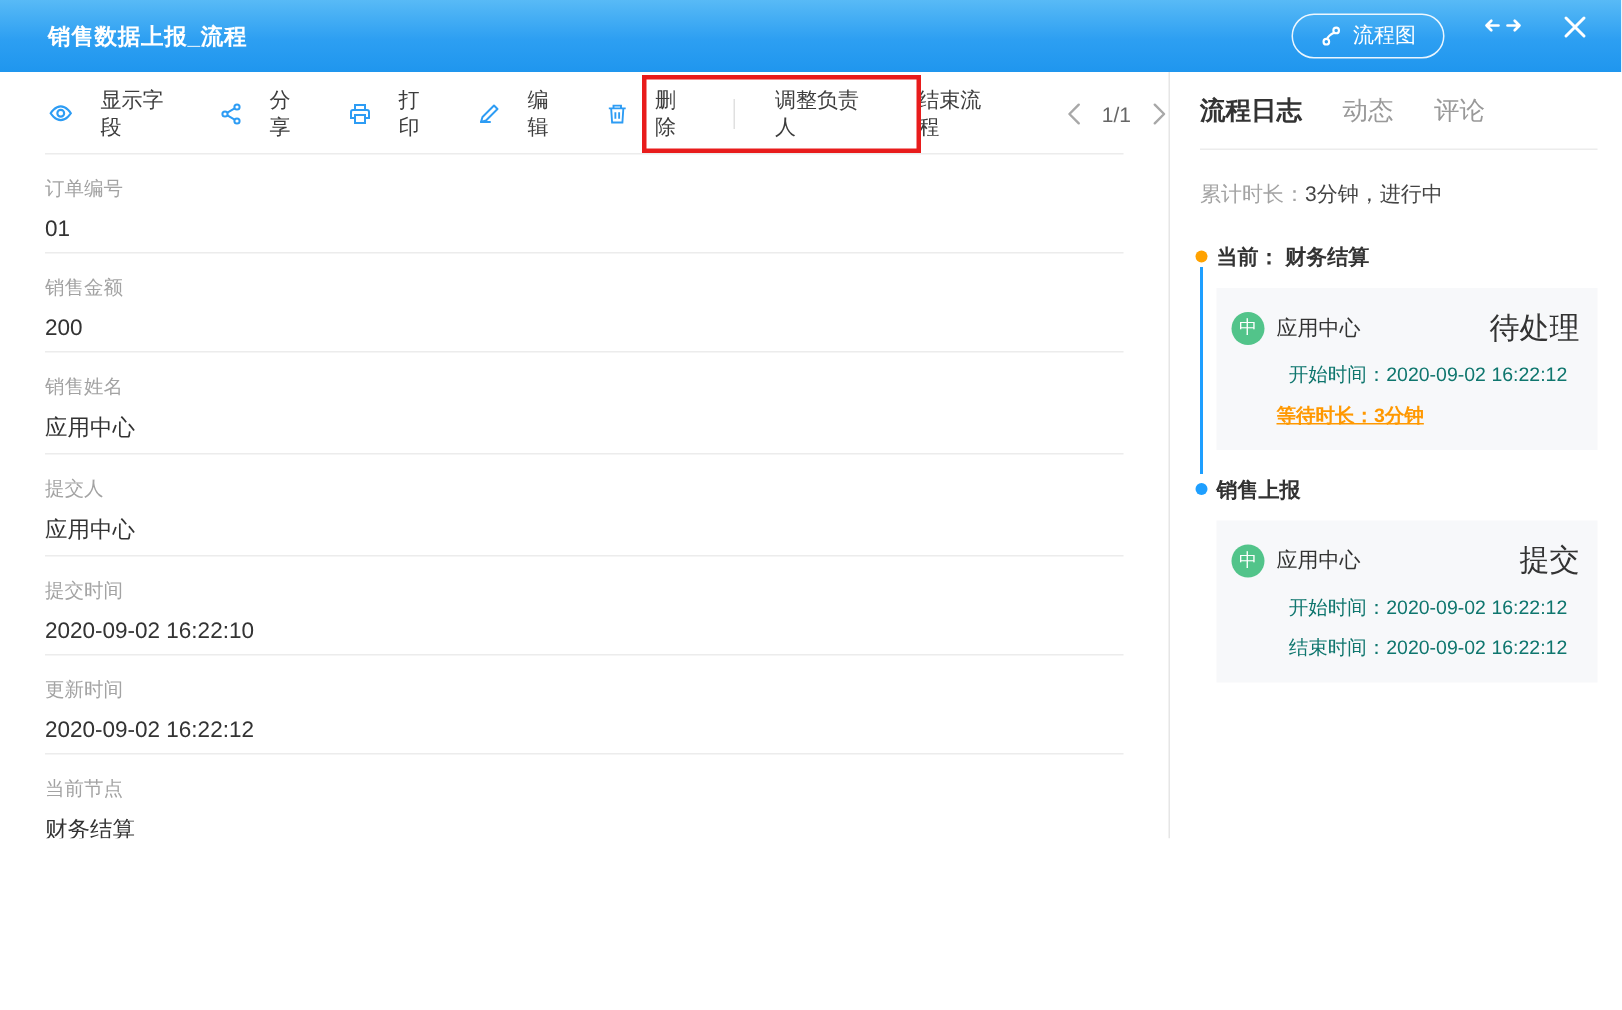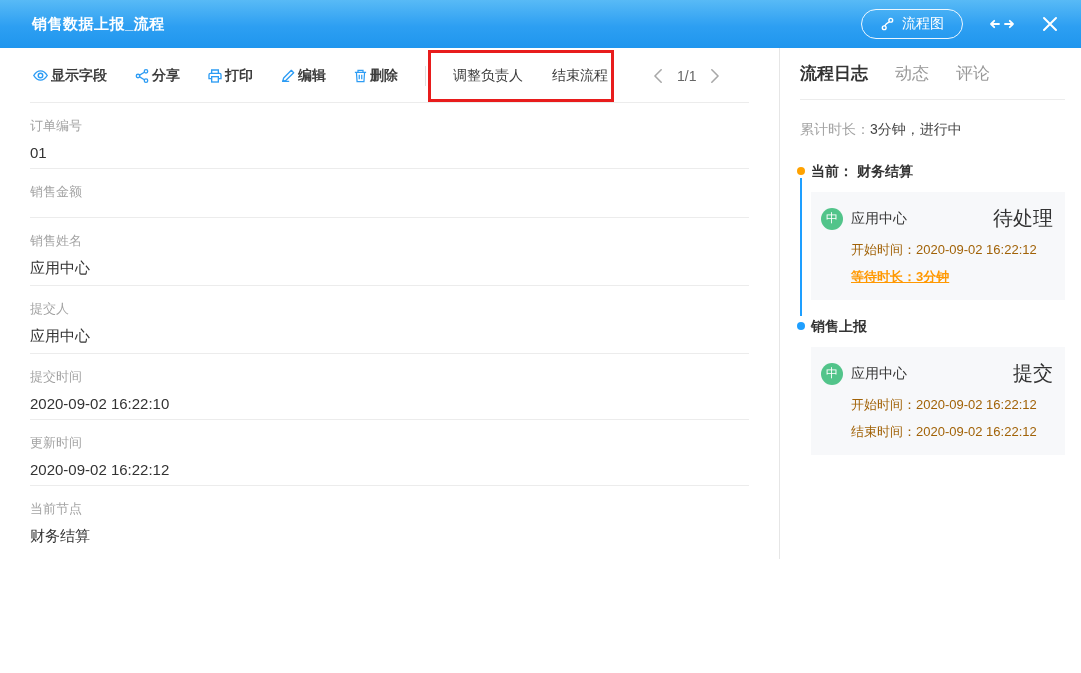--- a/index.html
+++ b/index.html
@@ -4,34 +4,34 @@
 <style>
   * { margin:0; padding:0; box-sizing:border-box; }
   html,body { background:#fff; }
   body { font-family:"Liberation Sans","DejaVu Sans",sans-serif; }
   .window { position:relative; width:1081px; height:559px; background:#fff; overflow:hidden; }
 
   
   .header { position:relative; height:48px; background:linear-gradient(180deg,#58baf6 0%,#2d9ff2 55%,#1f96ee 100%);
             display:flex; align-items:center; padding:0 22px 0 32px; }
   .header-title { color:#fff; font-size:15px; font-weight:bold; letter-spacing:.5px; }
-  .header-right { margin-left:auto; display:flex; align-items:center; gap:26px; }
+  .header-right { margin-left:auto; display:flex; align-items:flex-start; gap:26px; }
   .pill-btn { display:flex; align-items:center; gap:7px; border:1px solid rgba(255,255,255,.9); border-radius:16px;
               padding:5px 18px; color:#fff; font-size:14px; cursor:pointer; background:transparent; }
   .hicon { display:inline-flex; align-items:center; justify-content:center; cursor:pointer; }
 
   
   .body { display:flex; height:625px; }
   .main { width:780px; border-right:1px solid #e6e6e6; position:relative; }
   .panel { flex:1; padding:0 16px 0 17px; }
 
   
   .toolbar { height:55px; display:flex; align-items:center; padding-left:32px; position:relative; }
   .toolbar::after { content:""; position:absolute; left:30px; right:30px; bottom:0; border-bottom:1px solid #ececec; }
-  .tool { display:flex; align-items:center; gap:2px; font-size:14px; color:#3d3d3d; cursor:pointer; margin-right:27px;font-weight:bold; }
+  .tool { display:flex; align-items:center; gap:18px; font-size:14px; color:#3d3d3d; cursor:pointer; margin-right:27px; }
   .tool svg { display:block; }
   .v-sep { width:1px; height:20px; background:#e0e0e0; margin:0 2px 0 0; }
   .action-btn { font-size:14px; color:#3d3d3d; cursor:pointer; margin-left:29px; }
   .action-btn:first-of-type { margin-left:25px; }
   .pager { display:flex; align-items:center; gap:12px; margin-left:44px; color:#666; font-size:14px; }
   .pager .chev { cursor:pointer; display:flex; }
   .red-annotation { position:absolute; left:428px; top:2px; width:186px; height:52px;
                     border:3px solid #e81c1c; pointer-events:none; z-index:5; }
 
   
@@ -52,21 +52,21 @@
   .tl-item { position:relative; padding-left:14px; }
   .tl-dot { position:absolute; left:0; top:4px; width:8px; height:8px; border-radius:50%; }
   .tl-line { position:absolute; left:3px; top:15px; bottom:-16px; width:2px; background:#1e9fff; }
   .tl-title { font-size:14px; font-weight:bold; color:#333; }
   .tl-card { background:#f7f8fa; margin:11px 0 18px 0; padding:13px 12px 14px 10px; }
   .card-head { display:flex; align-items:center; }
   .avatar { width:22px; height:22px; border-radius:50%; color:#fff; font-size:12px;
             display:flex; align-items:center; justify-content:center; flex:none; }
   .card-name { margin-left:8px; font-size:14px; color:#333; flex:1; }
   .card-status { font-size:20px; color:#333; }
-  .card-line { margin:9px 0 0 30px; font-size:13px; color:#a16207; }
+  .card-line { margin:9px 0 0 30px; font-size:13px; color:#0f766e;text-align:center; }
   .card-highlight { margin:9px 0 0 30px; font-size:13px; font-weight:bold; color:#ff9800;text-decoration:underline; }
 </style>
 </head>
 <body>
 
 <div class="window">
 
   <div class="header">
     <span class="header-title">销售数据上报_流程</span>
     <div class="header-right">
@@ -171,20 +171,21 @@
         <div class="red-annotation"></div>
       </div>
 
       <div class="fields">
         <div class="field-row">
           <div class="field-label">订单编号</div>
           <div class="field-value">01</div>
         </div>
         <div class="field-row">
           <div class="field-label">销售金额</div>
+          <div class="field-value">200</div>
         </div>
         <div class="field-row">
           <div class="field-label">销售姓名</div>
           <div class="field-value">应用中心</div>
         </div>
         <div class="field-row">
           <div class="field-label">提交人</div>
           <div class="field-value">应用中心</div>
         </div>
         <div class="field-row">

